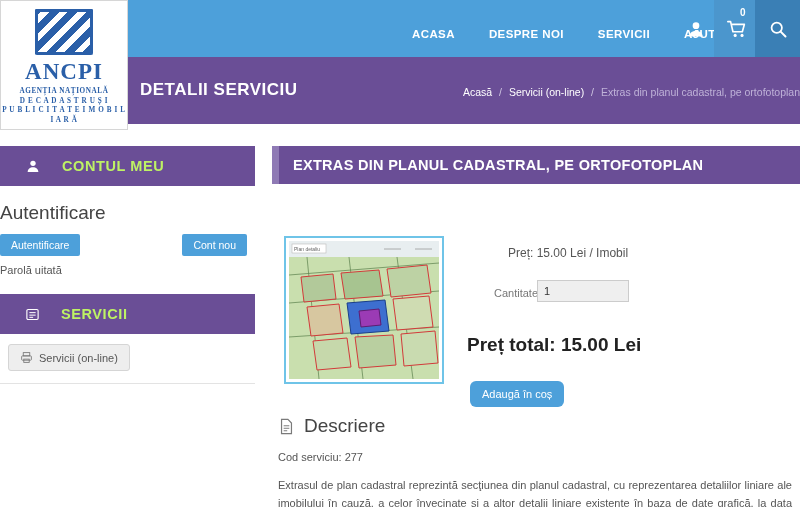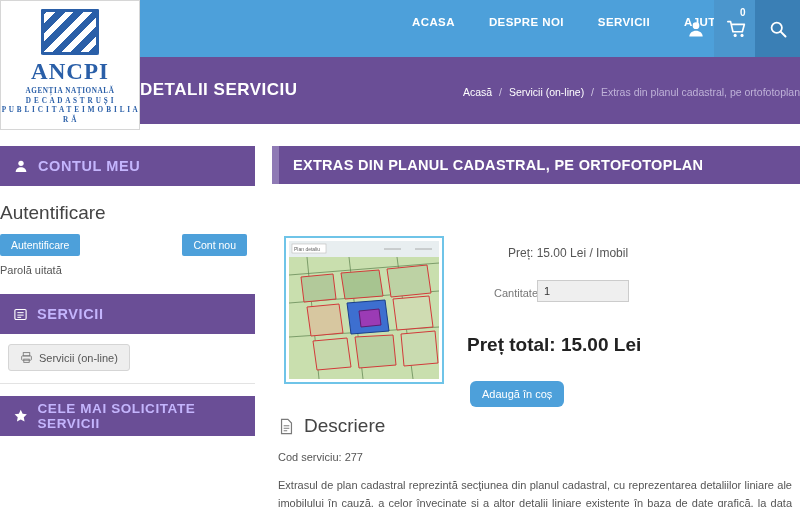--- a/index.html
+++ b/index.html
@@ -10,21 +10,21 @@
     background: #ffffff;
     font-family: "Liberation Sans", sans-serif;
   }
 
   
   .topbar {
     position: absolute; top: 0; left: 0; width: 800px; height: 57px;
     background: #4da0da;
   }
   .nav {
-    position: absolute; left: 395px; top: 0; height: 44px;
+    position: absolute; left: 395px; top: 12px; height: 44px;
     display: flex; align-items: center; justify-content: flex-end;
   }
   .nav-item {
     color: #ffffff; font-size: 11.5px; font-weight: bold;
     letter-spacing: .4px; padding: 0 17px; line-height: 57px;
     text-decoration: none; white-space: nowrap;
   }
   .nav-item.active { color: #ffffff; }
 
   .icon-btn {
@@ -51,21 +51,21 @@
   .breadcrumb {
     position: absolute; right: 0px; top: 86px;
     color: #d9d2e8; font-size: 10.5px; white-space: nowrap;
   }
   .breadcrumb a { color: #ffffff; text-decoration: none; }
   .breadcrumb .sep { color: #cfc6e2; padding: 0 4px; }
   .breadcrumb .cur { color: #bfb2d8; }
 
   
   .logo-box {
-    position: absolute; left: 0; top: 0; width: 140px; height: 130px;
+    position: absolute; left: 0; top: 0; width: 128px; height: 130px;
     background: #ffffff; border: 1px solid #d6d6d6;
     display: flex; flex-direction: column; align-items: center; justify-content: flex-start;
     padding-top: 6px;
   }
   .logo-mark {
     width: 58px; height: 46px; margin-top: 2px;
     background: #2a5fa8; position: relative; overflow: hidden;
     border-radius: 2px;
   }
   .logo-mark:before {
@@ -84,22 +84,22 @@
   }
   .logo-sub {
     color: #2a5fa8; font-size: 7.2px; font-weight: bold; text-align: center;
     line-height: 9.5px; letter-spacing: .6px; margin-top: 2px;
     font-family: "Liberation Serif", serif;
   }
 
   
   .left { position: absolute; left: 0; top: 146px; width: 255px; }
   .panel-head {
-    background: #6a4e96; color: #c4b5fd; height: 40px;
-    display: flex; align-items: center; padding-left: 13px; gap: 9px;
+    background: #6a4e96; color: #bef264; height: 40px;
+    display: flex; align-items: center; padding-left: 25px; gap: 21px;
   }
   .panel-head .ttl { font-size: 14.5px; font-weight: bold; letter-spacing: .6px; }
   .panel-body { padding: 10px 0 6px 0; }
 
   .auth-title { font-size: 19px; color: #444; padding: 6px 0 10px 0; }
   .btn-row { position: relative; height: 22px; }
   .btn-blue {
     background: #4da0da; color: #fff; border: none;
     font-size: 10.5px; padding: 5px 11px; cursor: pointer;
     border-radius: 2px;
@@ -260,26 +260,20 @@
       <svg width="13" height="13" viewBox="0 0 24 24">
         <rect x="6" y="3" width="12" height="6" fill="none" stroke="#777" stroke-width="1.6"></rect>
         <rect x="3" y="9" width="18" height="8" rx="1.5" fill="none" stroke="#777" stroke-width="1.6"></rect>
         <rect x="7" y="15" width="10" height="6" fill="none" stroke="#777" stroke-width="1.6"></rect>
       </svg>
       <span>Servicii (on-line)</span>
     </button>
     <div class="sep-line"></div>
   </div>
 
-  <div class="panel-head" style="margin-top:12px">
-    <svg width="16" height="16" viewBox="0 0 24 24">
-      <path d="M12 2.5l2.9 6 6.6.9-4.8 4.6 1.2 6.5L12 17.4 6.1 20.5l1.2-6.5L2.5 9.4l6.6-.9z" fill="#ffffff"></path>
-    </svg>
-    <span class="ttl" style="font-size:13.5px">CELE MAI SOLICITATE SERVICII</span>
-  </div>
 </div>
 
 <div class="main">
 
   <div class="prod-title">EXTRAS DIN PLANUL CADASTRAL, PE ORTOFOTOPLAN</div>
 
   <div class="prod-body">
 
     <div class="thumb">
       <div class="thumb-inner">

